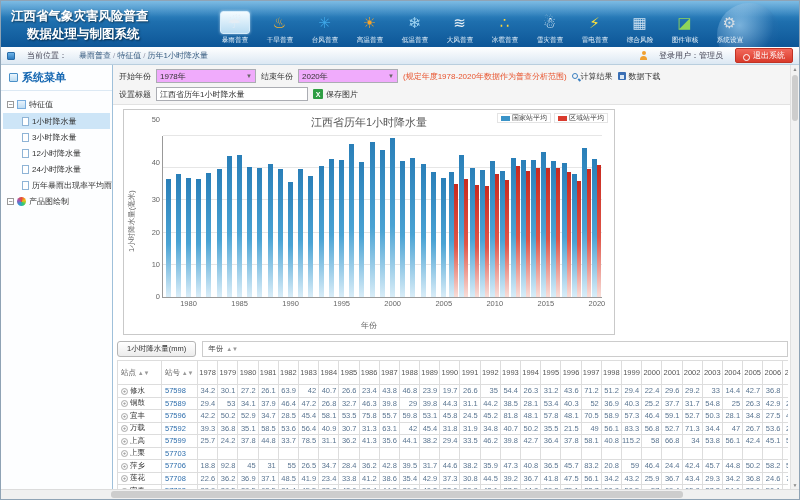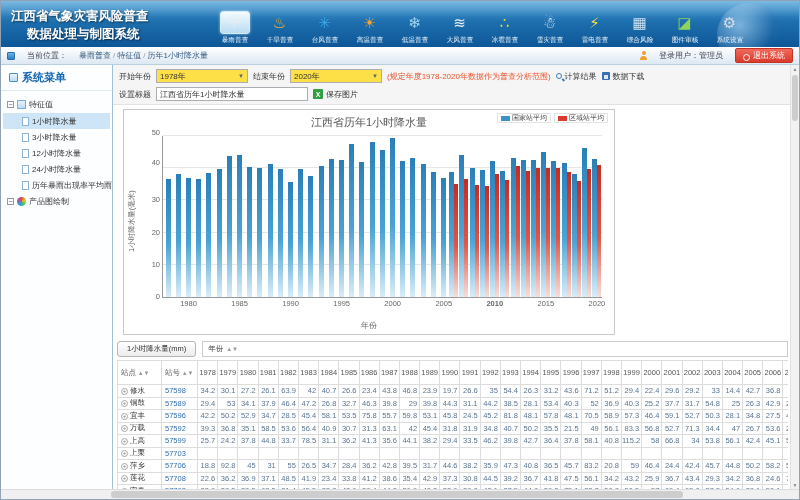--- a/index.html
+++ b/index.html
@@ -43,21 +43,21 @@
   .gic2{border:none;border-radius:50%;background:conic-gradient(#e74c3c,#f1c40f,#2ecc71,#3498db,#9b59b6,#e74c3c)}
   .item{display:flex;gap:3px;align-items:center;padding:2.5px 0 2.5px 19px;color:#333;cursor:pointer;white-space:nowrap}
   .item.sel{background:#cde5f7}
   .page-ic{width:7px;height:9px;border:1px solid #8fb4d6;background:#fff;flex:0 0 7px}
 
   .main{flex:1;position:relative;background:#fff;min-width:0;overflow:hidden}
 
   
   .filterbar{position:absolute;left:0;top:0;right:0;height:40px;background:#f5f5f5;border-bottom:1px solid #e2e2e2;padding:2px 6px;font-size:8px;color:#333}
   .frow{display:flex;align-items:center;gap:5px;height:18px}
-  .select{width:92px;height:14px;border:1px solid #abadb3;background:#fde047;display:flex;align-items:center;justify-content:space-between;padding:0 3px;cursor:pointer}
+  .select{width:100px;height:14px;border:1px solid #abadb3;background:#f0abfc;display:flex;align-items:center;justify-content:space-between;padding:0 3px;cursor:pointer}
   .sarr{color:#666;font-size:6px}
   .note{color:#e8542e}
   .ibtn{display:flex;align-items:center;gap:3px;cursor:pointer;color:#333}
   .mag{width:6px;height:6px;border:1.5px solid #3a7fc0;border-radius:50%;position:relative}
   .mag::after{content:'';position:absolute;left:5px;top:5px;width:3px;height:1.5px;background:#3a7fc0;transform:rotate(45deg)}
   .disk{width:8px;height:8px;background:#3a6fb5;border-radius:1px;position:relative}
   .disk::after{content:'';position:absolute;left:2px;top:3px;width:4px;height:4px;background:#dce8f4}
   .tinput{width:152px;height:14px;border:1px solid #abadb3;font-size:8px;padding:0 3px;font-family:inherit;color:#333}
   .excel{width:10px;height:10px;background:#2f9e44;color:#fff;font-size:7px;font-weight:bold;display:flex;align-items:center;justify-content:center;border-radius:1px}
 
@@ -262,21 +262,21 @@
             <span class="ytick" style="bottom: 0px;">0</span>
             <div class="grid" style="bottom: 32.2px;"></div>
             <span class="ytick" style="bottom: 32.2px;">10</span>
             <div class="grid" style="bottom: 64.4px;"></div>
             <span class="ytick" style="bottom: 64.4px; text-align: right;">20</span>
             <div class="grid" style="bottom: 96.6px;"></div>
             <span class="ytick" style="bottom: 96.6px;">30</span>
             <div class="grid" style="bottom: 128.8px;"></div>
             <span class="ytick" style="bottom: 134px;">40</span>
             <div class="grid" style="bottom: 161px;"></div>
-            <span class="ytick" style="bottom: 164px;">50</span>
+            <span class="ytick" style="bottom: 177px;">50</span>
             <div class="bar-group">
               <div class="bar blue" style="height: 117.53px;"></div>
             </div>
             <div class="bar-group">
               <div class="bar blue" style="height: 122.682px;"></div>
             </div>
             <div class="bar-group">
               <div class="bar blue" style="height: 119.14px;"></div>
             </div>
             <div class="bar-group">
@@ -413,21 +413,21 @@
             <div class="bar-group">
               <div class="bar blue" style="height: 137.816px;"></div>
               <div class="bar red" style="height: 132.02px;"></div>
             </div>
             <span class="xtick" style="left: 5.81395%;">1980</span>
             <span class="xtick" style="left: 17.4419%;">1985</span>
             <span class="xtick" style="left: 29.0698%;">1990</span>
             <span class="xtick" style="left: 40.6977%;">1995</span>
             <span class="xtick" style="left: 52.3256%;">2000</span>
             <span class="xtick" style="left: 63.9535%;">2005</span>
-            <span class="xtick" style="left: 75.5814%; font-weight: bold;">2010</span>
+            <span class="xtick" style="left: 75.5814%;">2010</span>
             <span class="xtick" style="left: 87.2093%;">2015</span>
             <span class="xtick" style="left: 98.8372%;">2020</span>
           </div>
         <div class="legend">
             <span class="lg">
               <span class="sw" style="background: rgb(58, 147, 200);"></span>
               <span>国家站平均</span>
             </span>
             <span class="lg">
               <span class="sw" style="background: rgb(218, 59, 46);"></span>

